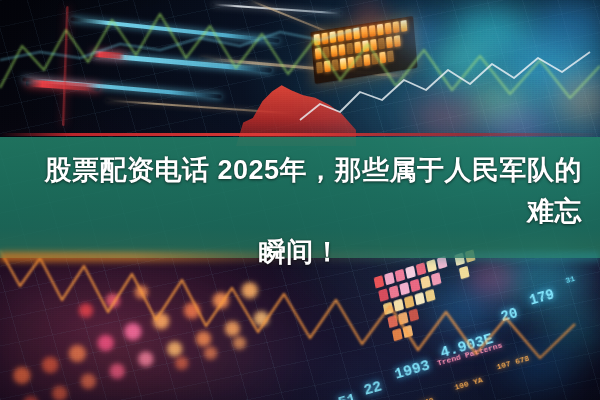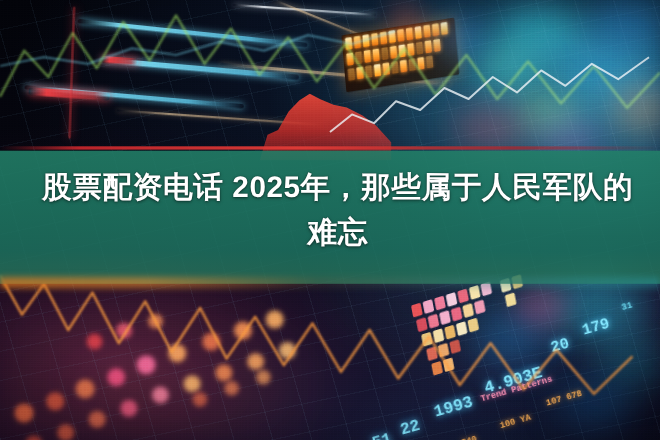--- a/index.html
+++ b/index.html
@@ -149,21 +149,21 @@
     text-align:center;
     color:#ffffff;
     font-weight:700;
     font-size:27px;
     line-height:41px;
     letter-spacing:.5px;
     text-shadow:0 1px 3px rgba(0,0,0,.55), 0 0 1px rgba(0,0,0,.5);
     padding:0 18px;
     box-sizing:border-box;
   }
-  #headline .ln1{display:block;text-align:center;padding-left:14px;}
+  #headline .ln1{display:block;text-align:right;padding-left:14px;}
   #headline .ln2{display:block;}
 </style>
 </head>
 <body>
 
 <div id="stage">
 
   <div class="layer" id="bg-base"></div>
   <div class="layer" id="bg-grid"></div>
 
@@ -334,15 +334,16 @@
   <div class="layer" id="bg-blurwash"></div>
   <div class="layer" id="vignette"></div>
   <div class="layer" id="grain"></div>
 
   <div id="band-toprule"></div>
   <div id="green-band"></div>
   <div id="band-botglow"></div>
 
   <div id="headline">
     <span class="ln1">股票配资电话 2025年，那些属于人民军队的难忘</span>
+    <span class="ln2">瞬间！</span>
   </div>
 
 </div>
 
 </body></html>

